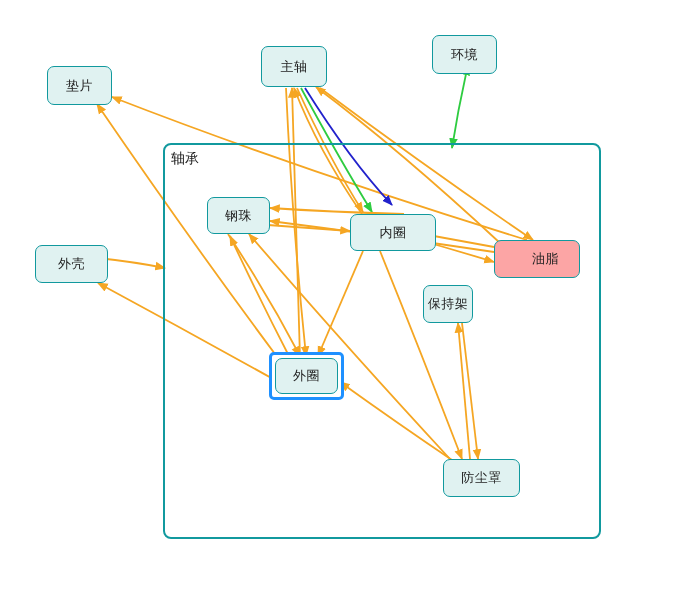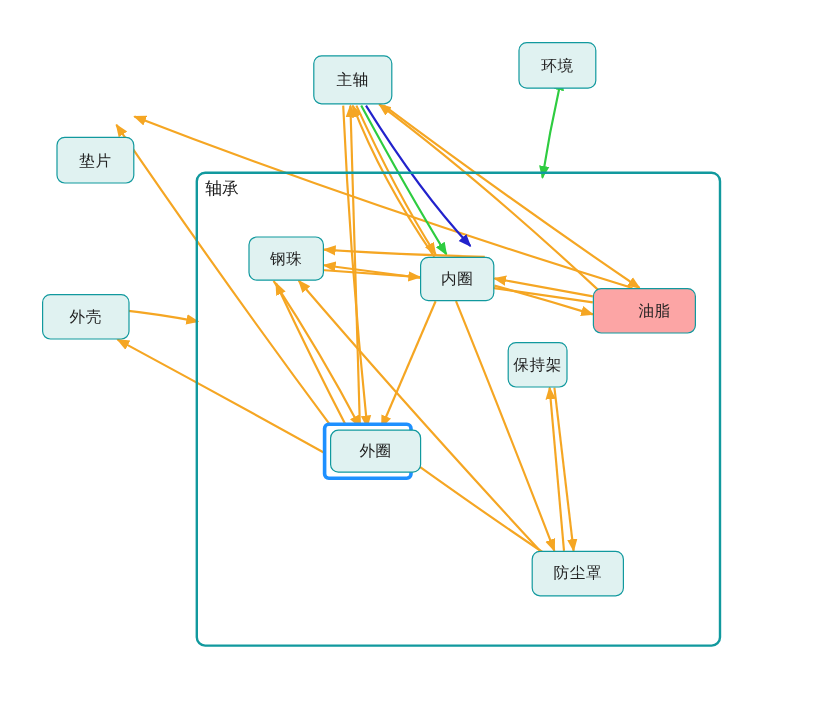--- a/index.html
+++ b/index.html
@@ -112,46 +112,46 @@
       <path d="M 452 460 Q 400 425 340 382" fill="none" stroke="#f5a623" stroke-width="1.8" marker-end="url(#arrow-end-0)"></path>
       <path d="M 380 251 Q 420 350 462 459" fill="none" stroke="#f5a623" stroke-width="1.8" marker-end="url(#arrow-end-0)"></path>
       <path d="M 462 323 Q 470 390 478 459" fill="none" stroke="#f5a623" stroke-width="1.8" marker-end="url(#arrow-end-0)"></path>
       <path d="M 470 459 Q 464 390 458 323" fill="none" stroke="#f5a623" stroke-width="1.8" marker-end="url(#arrow-end-0)"></path>
     </svg>
 
   <div class="group-box" style="left: 163px; top: 143px; width: 438px; height: 396px; border-color: rgb(17, 153, 158);"></div>
   <div class="group-label" style="left: 171px; top: 151px;">轴承</div>
 
   <div id="node-layer">
-      <div class="node" style="left: 47px; top: 66px; width: 65px; height: 39px; background: rgb(224, 242, 241); border-color: rgb(17, 153, 158); margin-top: 48px;">
+      <div class="node" style="left: 47px; top: 66px; width: 65px; height: 39px; background: rgb(224, 242, 241); border-color: rgb(17, 153, 158);">
         <span>垫片</span>
       </div>
       <div class="node" style="left: 261px; top: 46px; width: 66px; height: 41px; background: rgb(224, 242, 241); border-color: rgb(17, 153, 158);">
         <span>主轴</span>
       </div>
       <div class="node" style="left: 432px; top: 35px; width: 65px; height: 39px; background: rgb(224, 242, 241); border-color: rgb(17, 153, 158);">
         <span>环境</span>
       </div>
       <div class="node" style="left: 35px; top: 245px; width: 73px; height: 38px; background: rgb(224, 242, 241); border-color: rgb(17, 153, 158);">
         <span>外壳</span>
       </div>
       <div class="node" style="left: 207px; top: 197px; width: 63px; height: 37px; background: rgb(224, 242, 241); border-color: rgb(17, 153, 158);">
         <span>钢珠</span>
       </div>
-      <div class="node" style="left: 350px; top: 214px; width: 62px; height: 37px; background: rgb(224, 242, 241); border-color: rgb(17, 153, 158);">
+      <div class="node" style="left: 350px; top: 214px; width: 86px; height: 37px; background: rgb(224, 242, 241); border-color: rgb(17, 153, 158);">
         <span>内圈</span>
       </div>
       <div class="node" style="left: 494px; top: 240px; width: 86px; height: 38px; background: #fca5a5; border-color: rgb(17, 153, 158); padding-left: 17px;">
         <span>油脂</span>
       </div>
       <div class="node" style="left: 423px; top: 285px; width: 50px; height: 38px; background: rgb(224, 242, 241); border-color: rgb(17, 153, 158);">
         <span>保持架</span>
       </div>
       <div class="node-selection" style="left: 269px; top: 352px; width: 75px; height: 48px; border-color: rgb(30, 144, 255);"></div>
-      <div class="node" style="left: 275px; top: 358px; width: 76px; height: 36px; background: rgb(224, 242, 241); border-color: rgb(17, 153, 158);">
+      <div class="node" style="left: 275px; top: 358px; width: 63px; height: 36px; background: rgb(224, 242, 241); border-color: rgb(17, 153, 158);">
         <span>外圈</span>
       </div>
       <div class="node" style="left: 443px; top: 459px; width: 77px; height: 38px; background: rgb(224, 242, 241); border-color: rgb(17, 153, 158);">
         <span>防尘罩</span>
       </div>
     </div>
 
 </div>
 
 </body></html>

